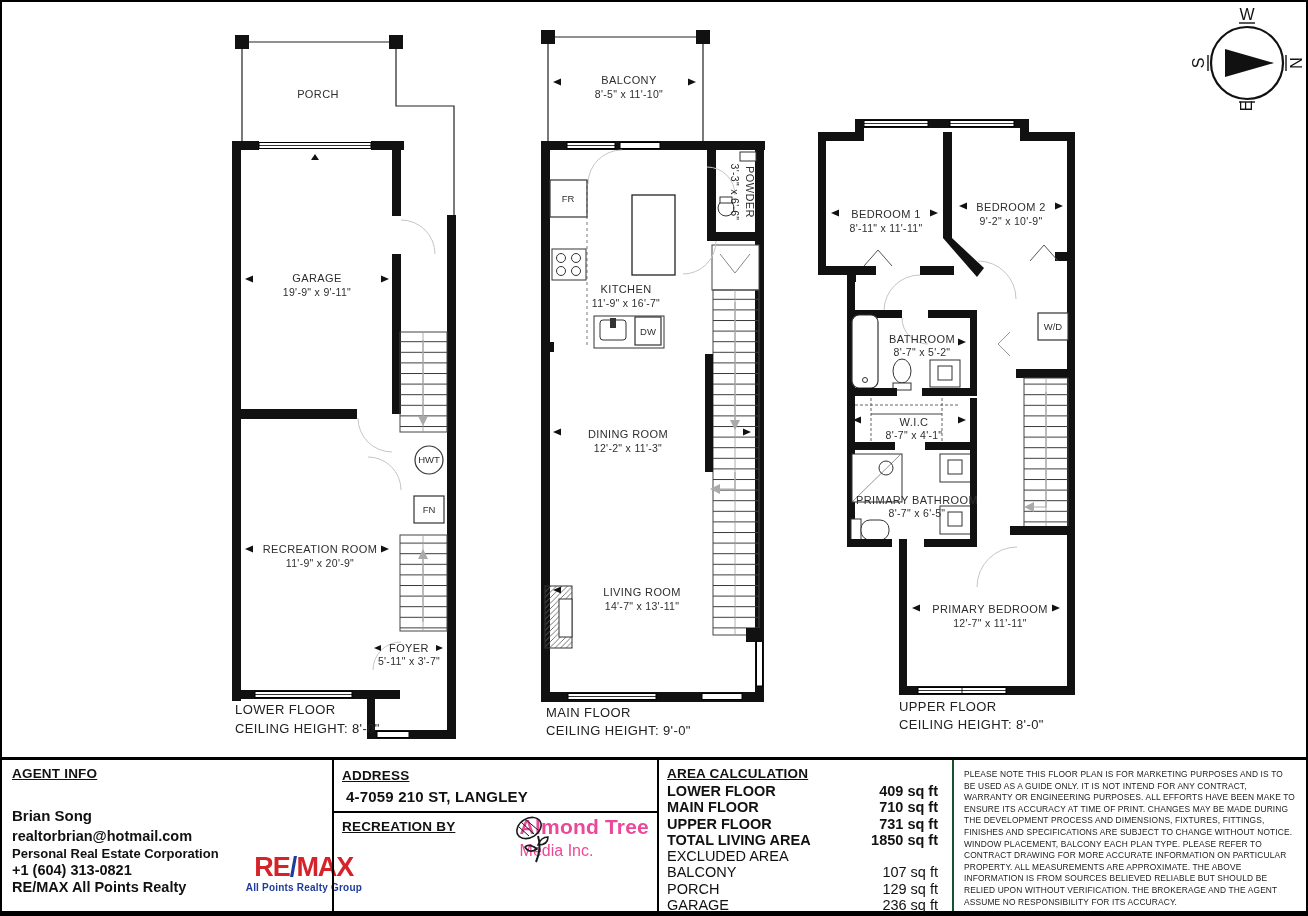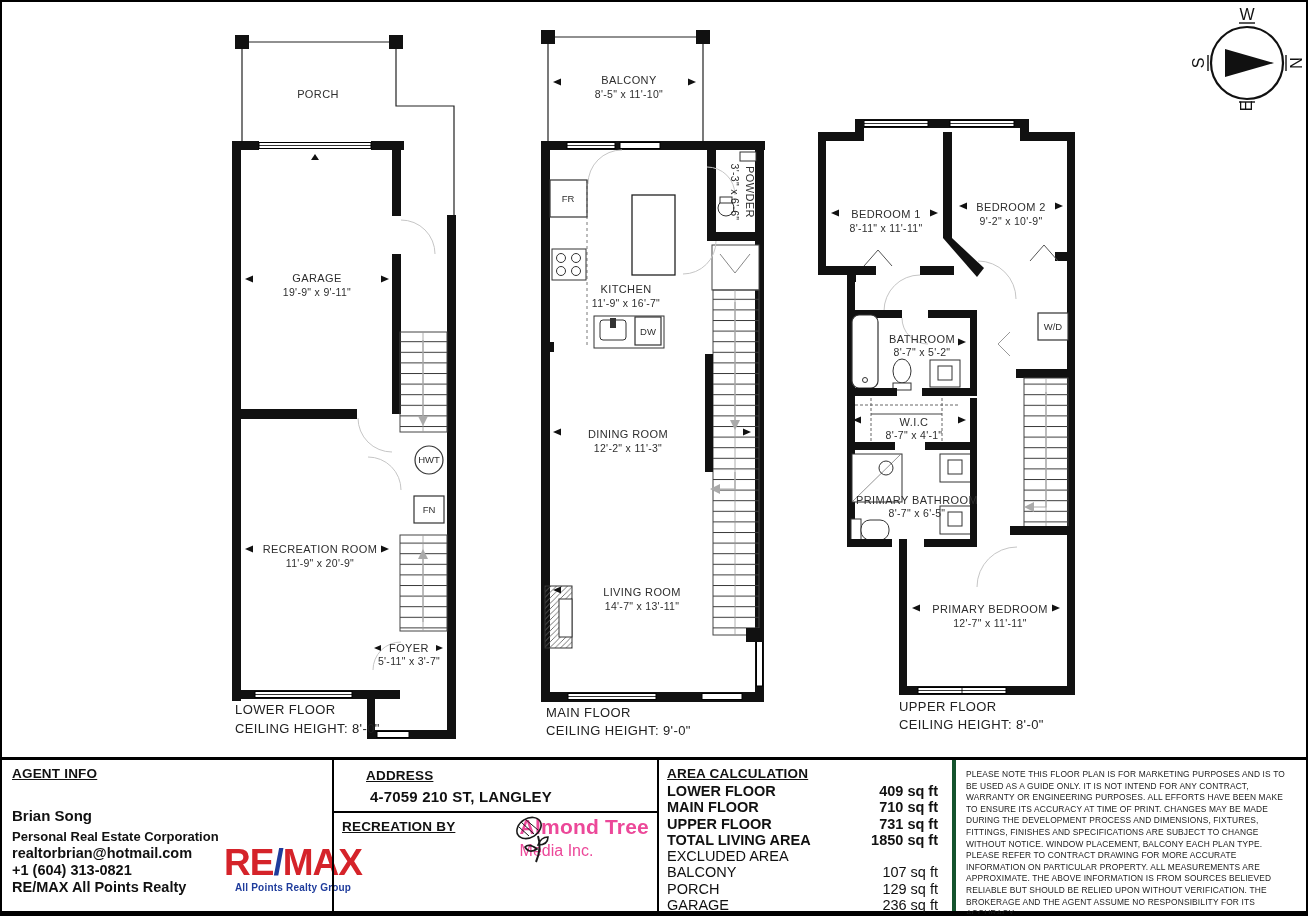--- a/index.html
+++ b/index.html
@@ -16,32 +16,32 @@
   .thin{stroke:#222;stroke-width:1.2;fill:none;}
   .arc{stroke:#c6c6c6;stroke-width:1;fill:none;}
   .dim{fill:#111;}
   
   .panel{position:absolute;left:0;top:755px;width:1304px;height:157px;border-top:3px solid #000;
          border-bottom:3px solid #000;box-sizing:border-box;background:#fff;}
   .col{position:absolute;top:0;height:151px;box-sizing:border-box;}
   .col1{left:0;width:374px;}
   .col2{left:330px;width:325px;border-left:2px solid #000;}
   .col3{left:655px;width:295px;border-left:2px solid #000;}
-  .col4{left:950px;width:354px;border-left:4px solid #14532d;}
+  .col4{left:950px;width:354px;border-left:2px solid #14532d;}
   .hdr{font-size:13.5px;font-weight:bold;text-decoration:underline;letter-spacing:.2px;color:#111;}
   .col1 .hdr{margin:6px 0 0 10px;}
   .agent-block{margin:26px 0 0 10px;color:#111;}
   .agent-name{font-size:15px;font-weight:bold;margin-bottom:4px;}
   .agent-line{font-size:13px;font-weight:bold;line-height:17px;}
   .agent-line.big{font-size:14.5px;}
   .remax{position:absolute;right:14px;bottom:18px;text-align:center;line-height:1;}
-  .remax-main{font-size:37px;font-weight:bold;letter-spacing:-1px;color:#D5232A;}
+  .remax-main{font-size:27px;font-weight:bold;letter-spacing:-1px;color:#D5232A;}
   .remax-slash{color:#1F3C9C;}
   .remax-sub{font-size:10px;font-weight:bold;color:#1F3C9C;margin-top:2px;letter-spacing:.2px;}
-  .rowA{position:relative;height:51px;box-sizing:border-box;padding:6px 0 0 8px;margin-left:24px;}
+  .rowA{position:relative;height:51px;box-sizing:border-box;padding:6px 0 0 8px;}
   .addr-val{font-size:15px;font-weight:bold;color:#111;margin:4px 0 0 4px;letter-spacing:.2px;}
   .rowB{position:relative;height:43px;border-top:2px solid #000;box-sizing:border-box;display:flex;}
   .dated-cell{width:157px;box-sizing:border-box;display:flex;align-items:flex-end;
               justify-content:space-between;padding:0 6px 6px 8px;}
   .scale-cell{flex:1;border-left:2px solid #000;box-sizing:border-box;display:flex;align-items:flex-end;
               justify-content:space-between;padding:0 10px 6px 8px;}
   .bval{font-size:15px;font-weight:bold;color:#111;white-space:nowrap;}
   .dated-cell .bval{position:relative;left:36px;}
   .rowC{position:relative;height:57px;border-top:2px solid #000;box-sizing:border-box;padding:4px 0 0 8px;}
   .almond{position:absolute;right:8px;top:2px;display:flex;align-items:center;}
@@ -386,22 +386,22 @@
     <path d="M1237,100 H1253" stroke="#111" stroke-width="1.4"></path>
   </g>
 </svg>
 
 <div class="panel">
 
   <div class="col col1">
     <div class="hdr">AGENT INFO</div>
     <div class="agent-block">
       <div class="agent-name">Brian Song</div>
+      <div class="agent-line big">realtorbrian@hotmail.com</div>
       <div class="agent-line">Personal Real Estate Corporation</div>
-      <div class="agent-line big">realtorbrian@hotmail.com</div>
       <div class="agent-line big">+1 (604) 313-0821</div>
       <div class="agent-line big">RE/MAX All Points Realty</div>
     </div>
     <div class="remax">
       <div class="remax-main"><span>RE</span><span class="remax-slash">/</span><span>MAX</span></div>
       <div class="remax-sub">All Points Realty Group</div>
     </div>
   </div>
 
   <div class="col col2">

